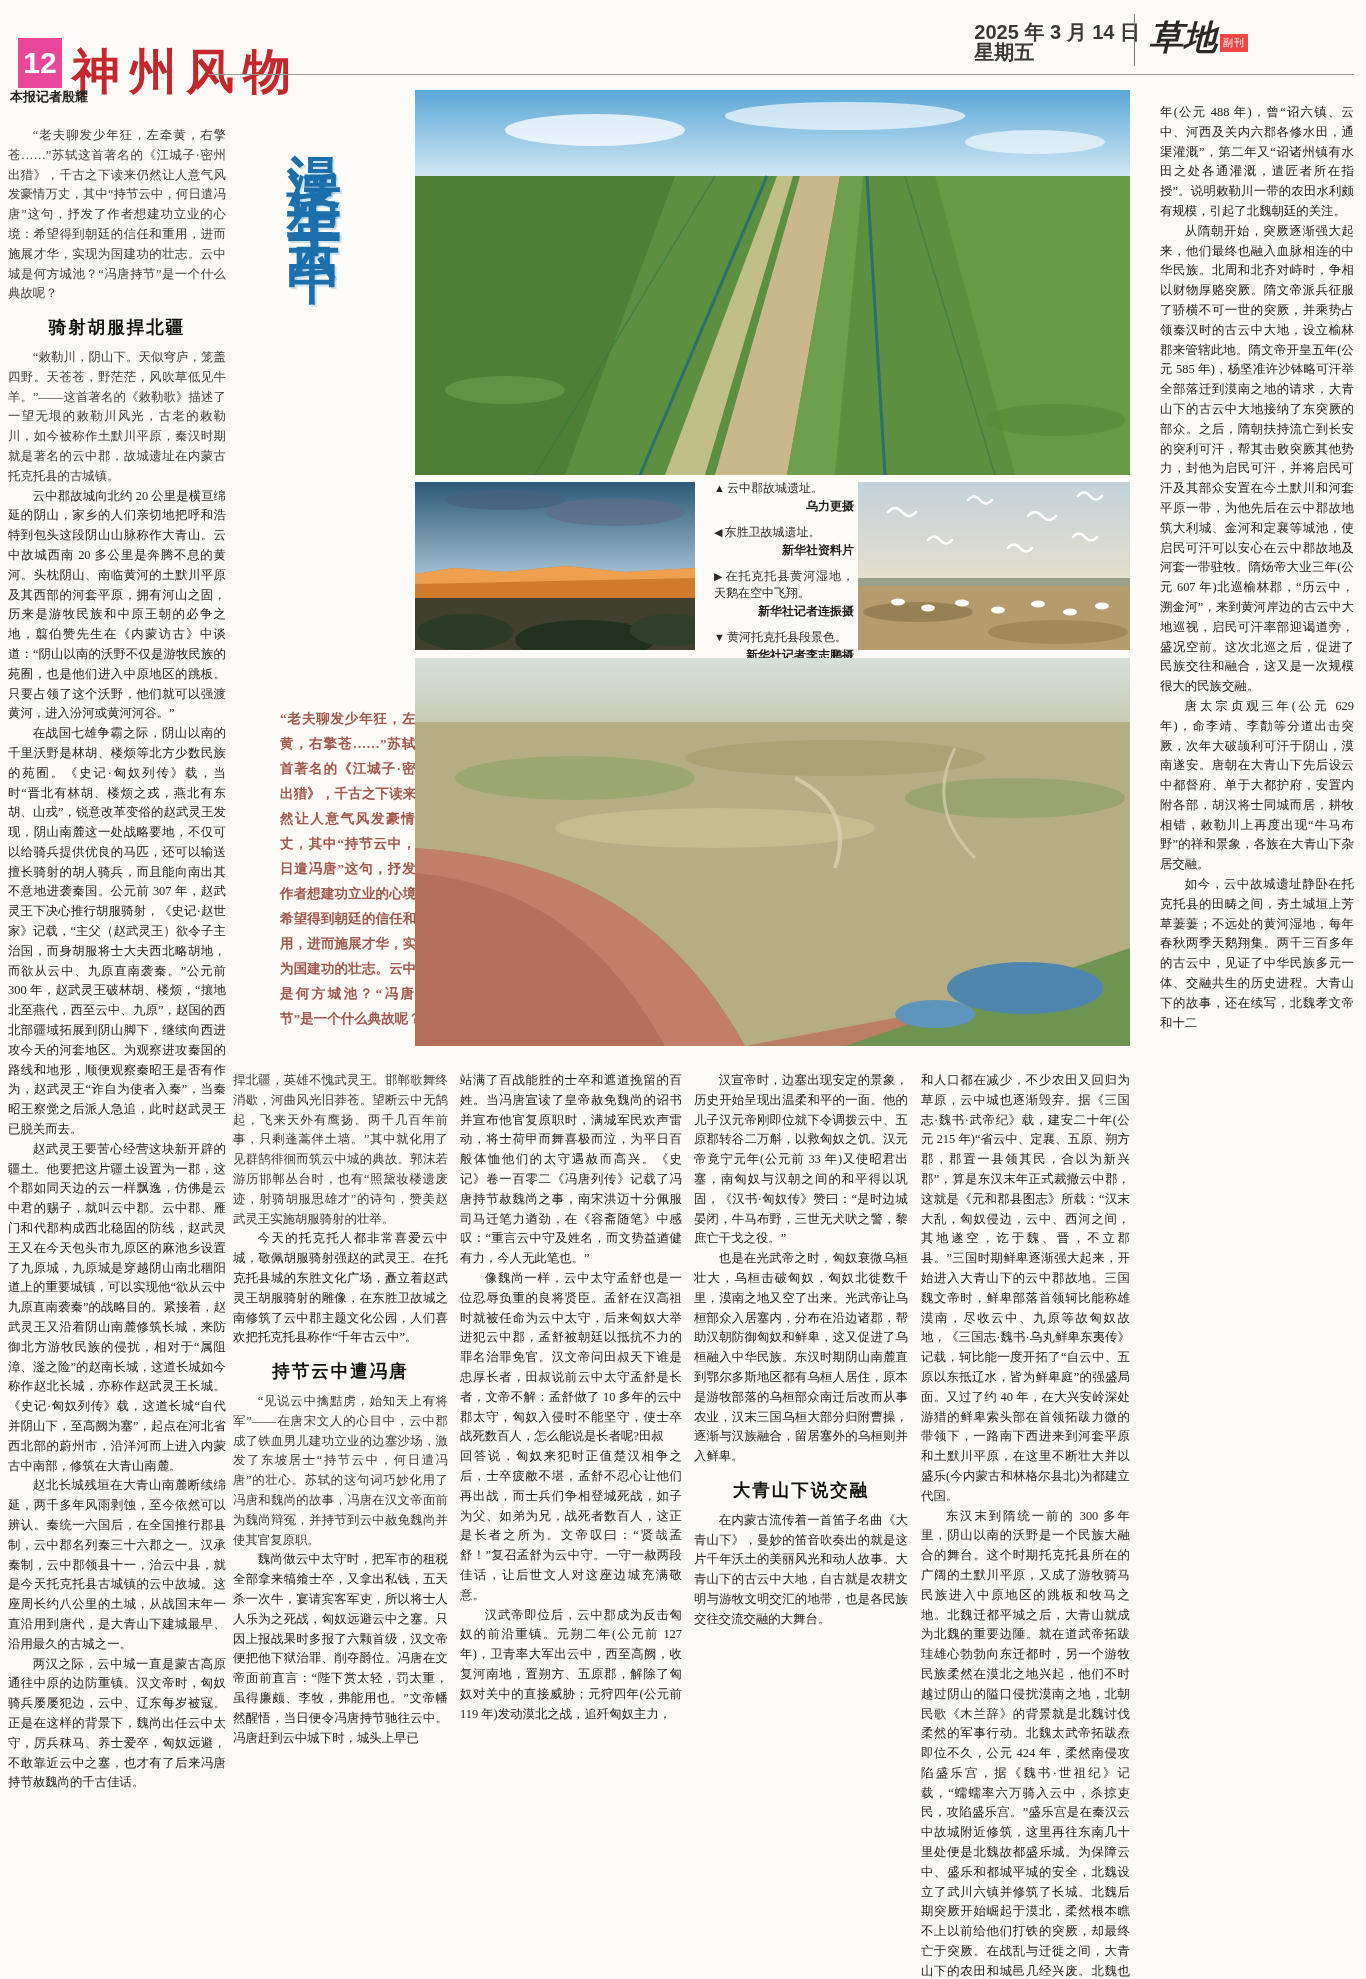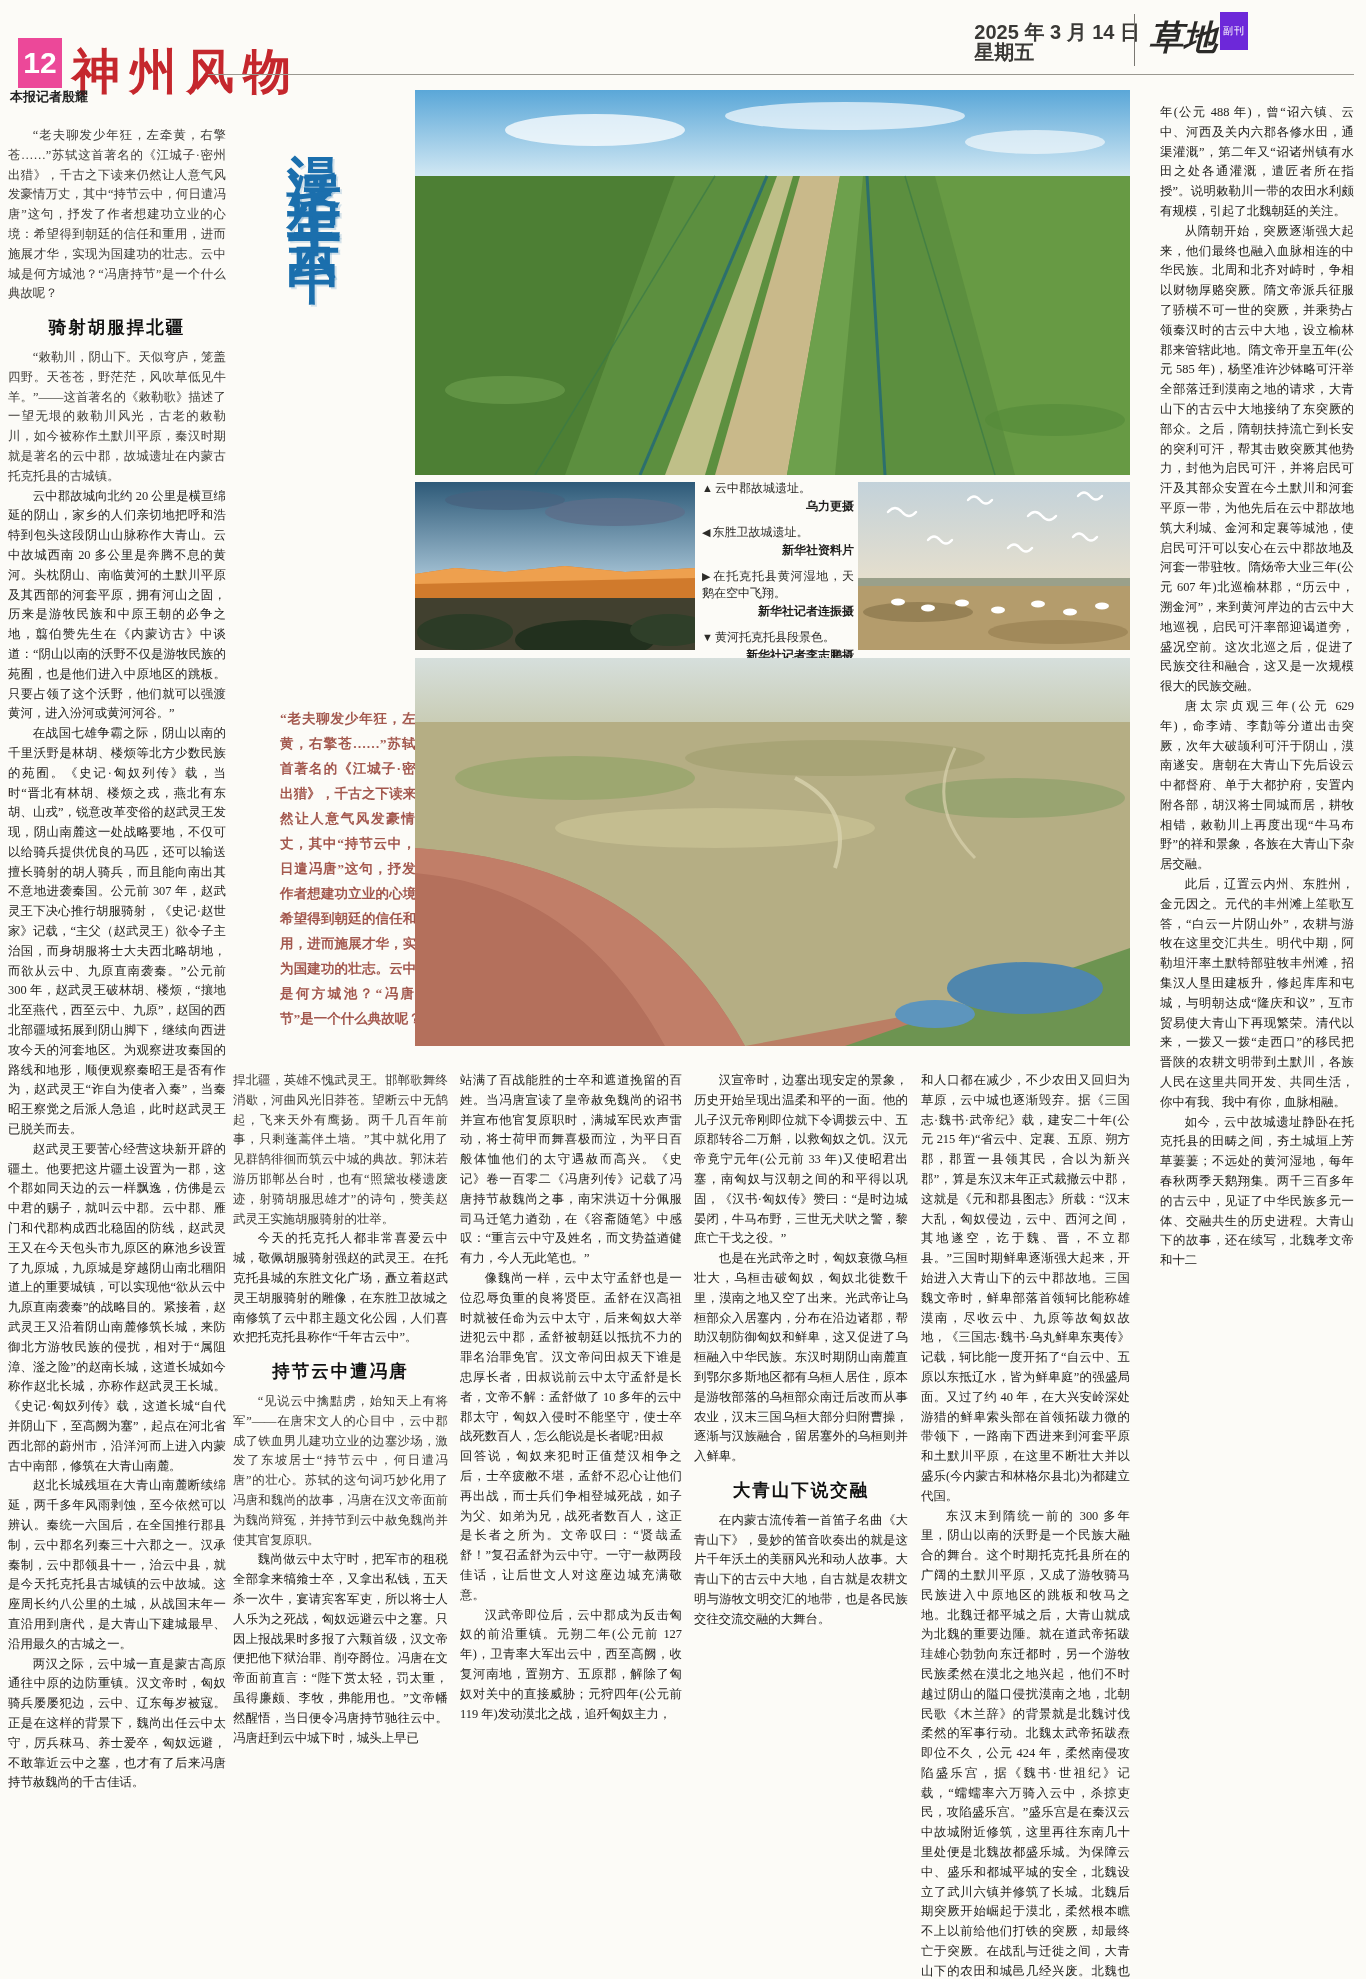--- a/index.html
+++ b/index.html
@@ -11,35 +11,35 @@
            display:flex;align-items:center;justify-content:center;}
   .section-title{position:absolute;left:72px;top:40px;font-size:48px;font-weight:bold;color:#c5272d;
            letter-spacing:9px;font-family:"Liberation Serif",serif;}
   .header-rule{position:absolute;left:208px;top:74px;width:1146px;height:1px;background:#9a9890;}
   .dateblock{position:absolute;right:226px;top:22px;text-align:left;color:#3a3936;
            font-family:"Liberation Sans",sans-serif;font-size:20px;font-weight:bold;line-height:20px;}
   .masthead{position:absolute;right:118px;top:8px;display:flex;align-items:flex-start;}
   .masthead-divider{width:1px;height:52px;background:#7a7872;margin:6px 14px 0 14px;}
   .masthead-name{font-family:"Liberation Serif",serif;font-style:italic;font-weight:bold;
            font-size:34px;color:#2b2a28;line-height:60px;}
-  .masthead-tag{background:#6d28d9;color:#fff;font-family:"Liberation Sans",sans-serif;
-           font-size:10px;padding:12px 3px;margin-left:3px;margin-top:4px;letter-spacing:1px;}
+  .masthead-tag{background:#ef4444;color:#fff;font-family:"Liberation Sans",sans-serif;
+           font-size:10px;padding:2px 3px;margin-left:3px;margin-top:26px;letter-spacing:1px;}
   .byline{position:absolute;left:10px;top:88px;font-size:13px;font-weight:bold;color:#222;}
   
   .vtitle{position:absolute;left:278px;top:112px;height:575px;writing-mode:vertical-rl;
           font-family:"Liberation Sans",sans-serif;font-weight:bold;font-size:54px;color:#1b6fad;
           letter-spacing:16px;text-shadow:2px 2px 0 rgba(27,111,173,.18);}
   .introquote{position:absolute;left:280px;top:706px;width:150px;font-size:13.5px;line-height:25px;
           color:#a3584e;font-weight:bold;text-align:justify;font-family:"Liberation Serif",serif;}
   
   .photo{position:absolute;overflow:hidden;background:#ddd;}
   .photo svg{display:block;}
   
   .caps{position:absolute;left:702px;top:480px;width:152px;}
-  .cap{margin-bottom:9px;}
+  .cap{margin-bottom:9px;margin-left:12px;}
   .cap-line{font-size:12px;line-height:17px;color:#2c2b28;text-align:justify;}
   .cap-marker{font-size:11px;margin-right:2px;}
   .cap-credit{font-size:12px;font-weight:bold;text-align:right;color:#1f1e1c;
               font-family:"Liberation Sans",sans-serif;line-height:18px;}
   
   .col{position:absolute;overflow:hidden;text-align:justify;font-size:12.4px;line-height:19.8px;color:#23221f;margin-top:8px;}
   .col p{margin:0;text-indent:2em;}
   .col p.cont{text-indent:0;}
   .col p.kai{color:#3c3a36;}
   .col h3{margin:14px 0 10px 0;text-align:center;font-family:"Liberation Sans",sans-serif;
@@ -228,17 +228,16 @@
       <p>在内蒙古流传着一首笛子名曲《大青山下》，曼妙的笛音吹奏出的就是这片千年沃土的美丽风光和动人故事。大青山下的古云中大地，自古就是农耕文明与游牧文明交汇的地带，也是各民族交往交流交融的大舞台。</p>
     </div>
   <div class="col" id="col5">
       <p class="cont">和人口都在减少，不少农田又回归为草原，云中城也逐渐毁弃。据《三国志·魏书·武帝纪》载，建安二十年(公元 215 年)“省云中、定襄、五原、朔方郡，郡置一县领其民，合以为新兴郡”，算是东汉末年正式裁撤云中郡，这就是《元和郡县图志》所载：“汉末大乱，匈奴侵边，云中、西河之间，其地遂空，讫于魏、晋，不立郡县。”三国时期鲜卑逐渐强大起来，开始进入大青山下的云中郡故地。三国魏文帝时，鲜卑部落首领轲比能称雄漠南，尽收云中、九原等故匈奴故地，《三国志·魏书·乌丸鲜卑东夷传》记载，轲比能一度开拓了“自云中、五原以东抵辽水，皆为鲜卑庭”的强盛局面。又过了约 40 年，在大兴安岭深处游猎的鲜卑索头部在首领拓跋力微的带领下，一路南下西进来到河套平原和土默川平原，在这里不断壮大并以盛乐(今内蒙古和林格尔县北)为都建立代国。</p>
       <p>东汉末到隋统一前的 300 多年里，阴山以南的沃野是一个民族大融合的舞台。这个时期托克托县所在的广阔的土默川平原，又成了游牧骑马民族进入中原地区的跳板和牧马之地。北魏迁都平城之后，大青山就成为北魏的重要边陲。就在道武帝拓跋珪雄心勃勃向东迁都时，另一个游牧民族柔然在漠北之地兴起，他们不时越过阴山的隘口侵扰漠南之地，北朝民歌《木兰辞》的背景就是北魏讨伐柔然的军事行动。北魏太武帝拓跋焘即位不久，公元 424 年，柔然南侵攻陷盛乐宫，据《魏书·世祖纪》记载，“蠕蠕率六万骑入云中，杀掠吏民，攻陷盛乐宫。”盛乐宫是在秦汉云中故城附近修筑，这里再往东南几十里处便是北魏故都盛乐城。为保障云中、盛乐和都城平城的安全，北魏设立了武川六镇并修筑了长城。北魏后期突厥开始崛起于漠北，柔然根本瞧不上以前给他们打铁的突厥，却最终亡于突厥。在战乱与迁徙之间，大青山下的农田和城邑几经兴废。北魏也重视云中故地的农耕水利，孝文帝太和十二</p>
     </div>
   <div class="col" id="col6">
       <p class="cont">年(公元 488 年)，曾“诏六镇、云中、河西及关内六郡各修水田，通渠灌溉”，第二年又“诏诸州镇有水田之处各通灌溉，遣匠者所在指授”。说明敕勒川一带的农田水利颇有规模，引起了北魏朝廷的关注。</p>
       <p>从隋朝开始，突厥逐渐强大起来，他们最终也融入血脉相连的中华民族。北周和北齐对峙时，争相以财物厚赂突厥。隋文帝派兵征服了骄横不可一世的突厥，并乘势占领秦汉时的古云中大地，设立榆林郡来管辖此地。隋文帝开皇五年(公元 585 年)，杨坚准许沙钵略可汗举全部落迁到漠南之地的请求，大青山下的古云中大地接纳了东突厥的部众。之后，隋朝扶持流亡到长安的突利可汗，帮其击败突厥其他势力，封他为启民可汗，并将启民可汗及其部众安置在今土默川和河套平原一带，为他先后在云中郡故地筑大利城、金河和定襄等城池，使启民可汗可以安心在云中郡故地及河套一带驻牧。隋炀帝大业三年(公元 607 年)北巡榆林郡，“历云中，溯金河”，来到黄河岸边的古云中大地巡视，启民可汗率部迎谒道旁，盛况空前。这次北巡之后，促进了民族交往和融合，这又是一次规模很大的民族交融。</p>
       <p>唐太宗贞观三年(公元 629 年)，命李靖、李勣等分道出击突厥，次年大破颉利可汗于阴山，漠南遂安。唐朝在大青山下先后设云中都督府、单于大都护府，安置内附各部，胡汉将士同城而居，耕牧相错，敕勒川上再度出现“牛马布野”的祥和景象，各族在大青山下杂居交融。</p>
-      <p>此后，辽置云内州、东胜州，金元因之。元代的丰州滩上笙歌互答，“白云一片阴山外”，农耕与游牧在这里交汇共生。明代中期，阿勒坦汗率土默特部驻牧丰州滩，招集汉人垦田建板升，修起库库和屯城，与明朝达成“隆庆和议”，互市贸易使大青山下再现繁荣。清代以来，一拨又一拨“走西口”的移民把晋陕的农耕文明带到土默川，各族人民在这里共同开发、共同生活，你中有我、我中有你，血脉相融。</p>
       <p>如今，云中故城遗址静卧在托克托县的田畴之间，夯土城垣上芳草萋萋；不远处的黄河湿地，每年春秋两季天鹅翔集。两千三百多年的古云中，见证了中华民族多元一体、交融共生的历史进程。大青山下的故事，还在续写，北魏孝文帝和十二</p>
     </div>
 
 </div>
 
 </body></html>

